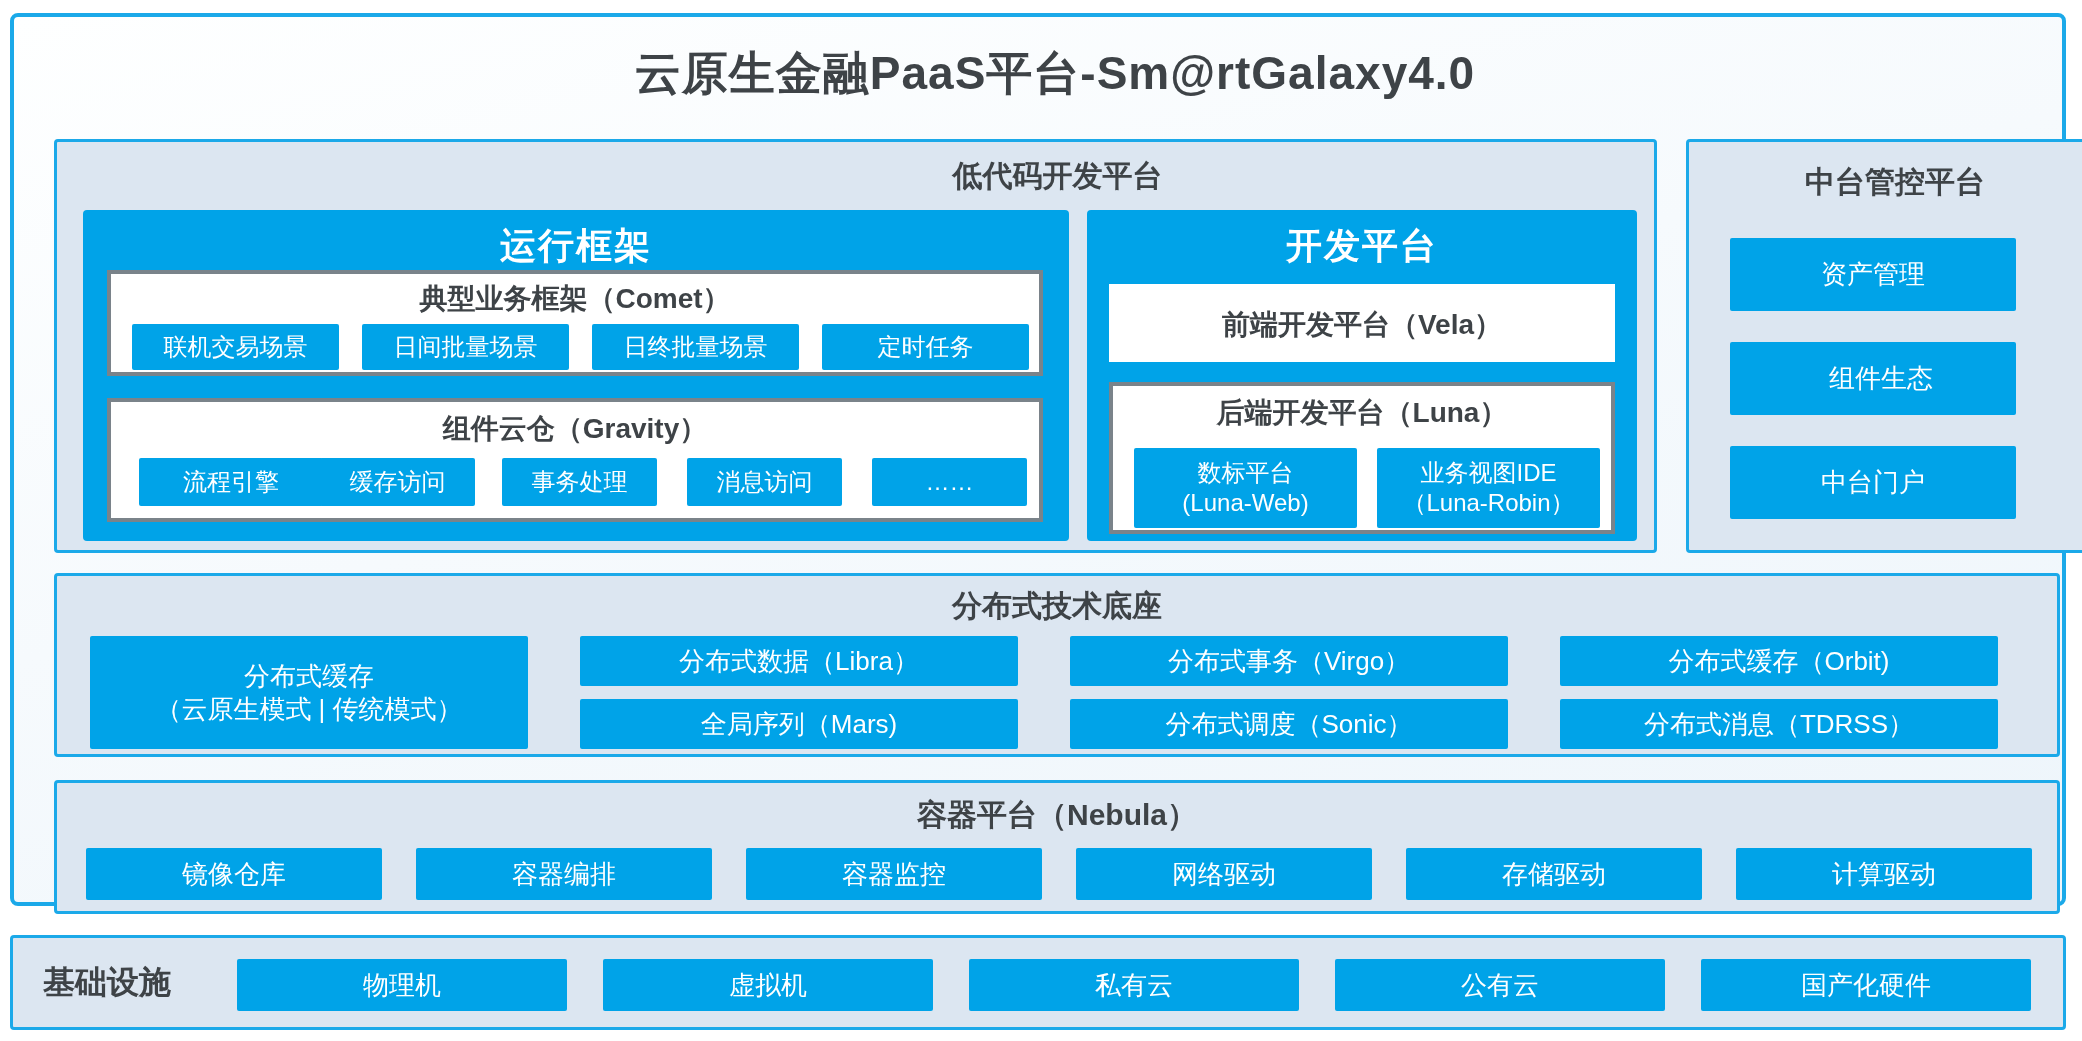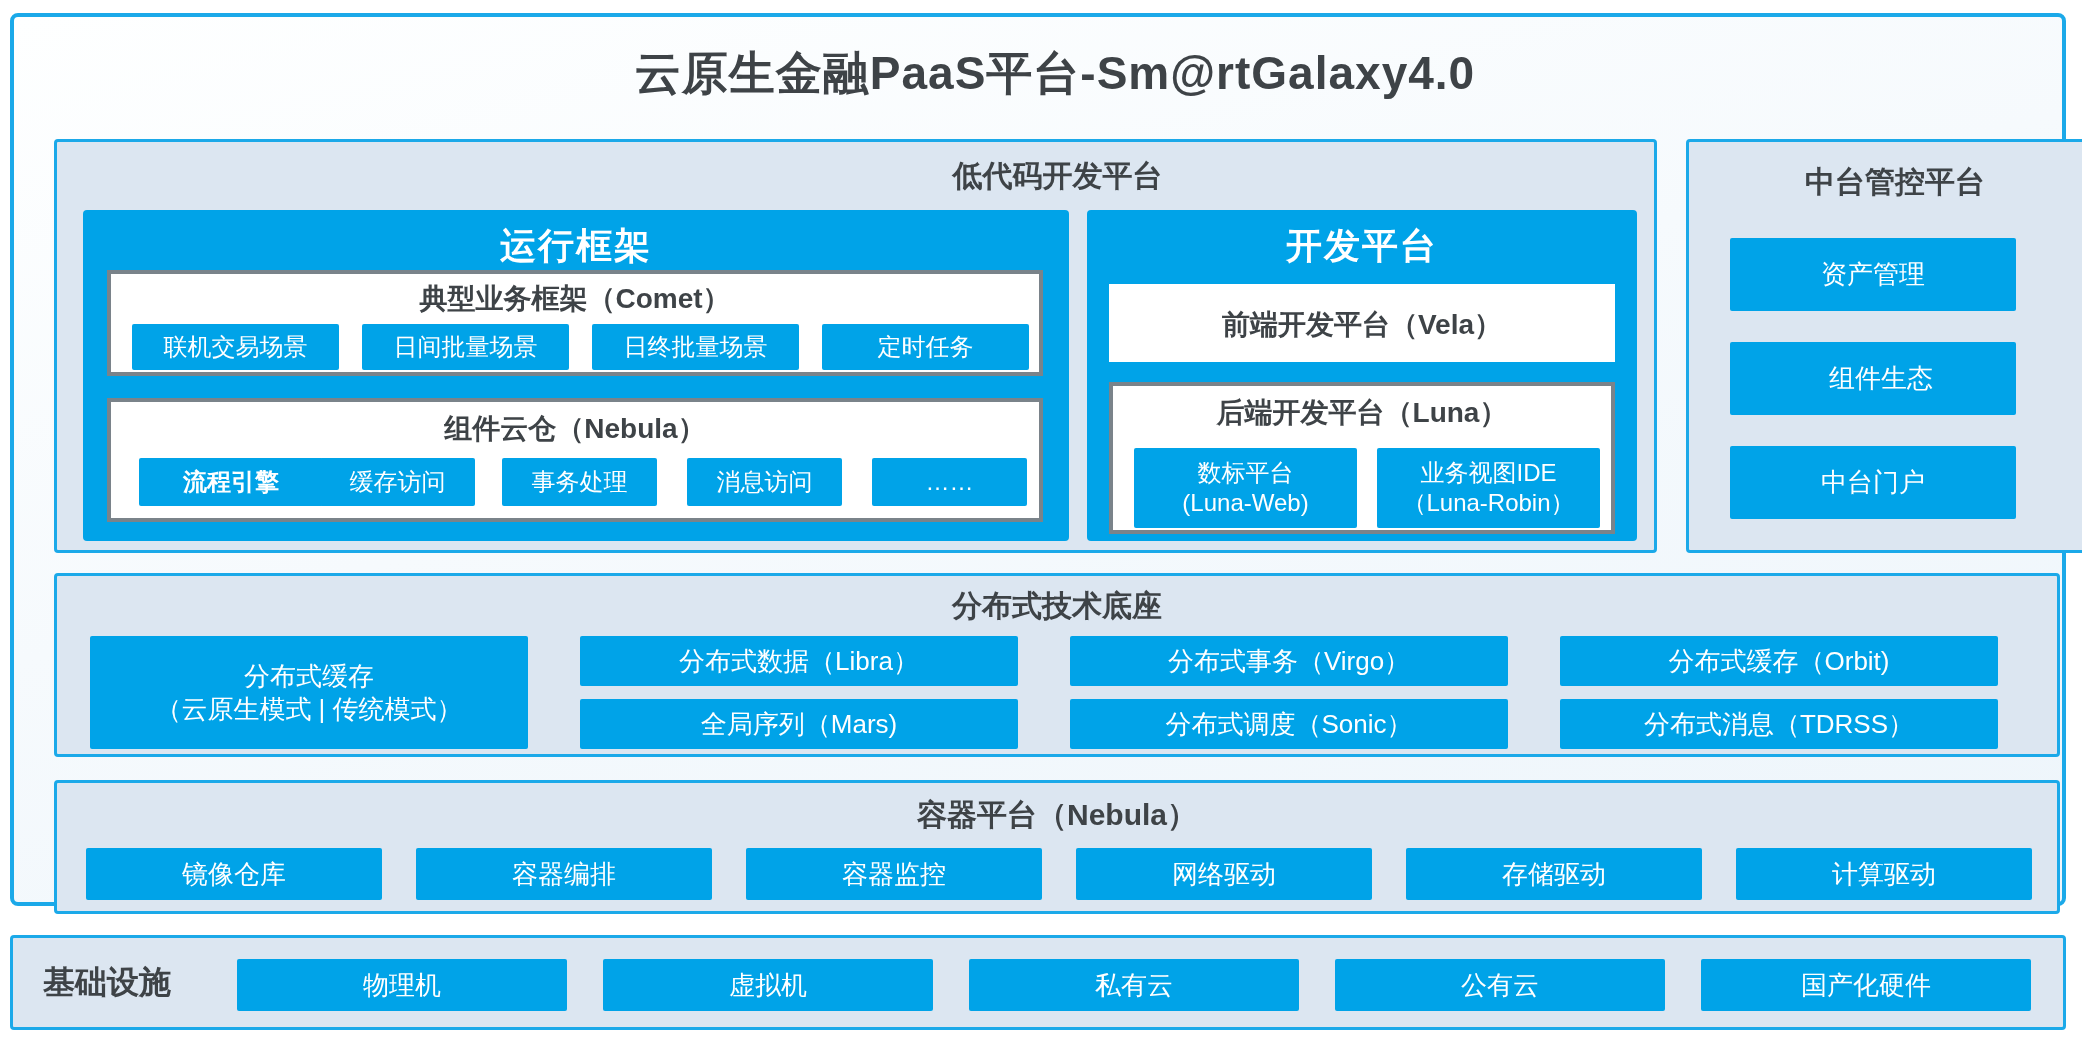--- a/index.html
+++ b/index.html
@@ -95,22 +95,22 @@
 
         <div class="white-box gray-border comet-box">
           <div class="white-box-label" style="top:6px;">典型业务框架（Comet）</div>
           <div class="btn" style="left:21px;top:50px;width:207px;height:46px;">联机交易场景</div>
           <div class="btn" style="left:251px;top:50px;width:207px;height:46px;">日间批量场景</div>
           <div class="btn" style="left:481px;top:50px;width:207px;height:46px;">日终批量场景</div>
           <div class="btn" style="left:711px;top:50px;width:207px;height:46px;">定时任务</div>
         </div>
 
         <div class="white-box gray-border gravity-box">
-          <div class="white-box-label" style="top:8px;">组件云仓（Nebula）</div>
-          <div class="btn" style="left:28px;top:56px;width:184px;height:48px;font-weight:bold;">流程引擎</div>
+          <div class="white-box-label" style="top:8px;">组件云仓（Gravity）</div>
+          <div class="btn" style="left:28px;top:56px;width:184px;height:48px;">流程引擎</div>
           <div class="btn" style="left:209px;top:56px;width:155px;height:48px;">缓存访问</div>
           <div class="btn" style="left:391px;top:56px;width:155px;height:48px;">事务处理</div>
           <div class="btn" style="left:576px;top:56px;width:155px;height:48px;">消息访问</div>
           <div class="btn" style="left:761px;top:56px;width:155px;height:48px;">……</div>
         </div>
       </div>
 
       <div class="blue-panel panel-dev">
         <div class="blue-panel-title">开发平台</div>
 

